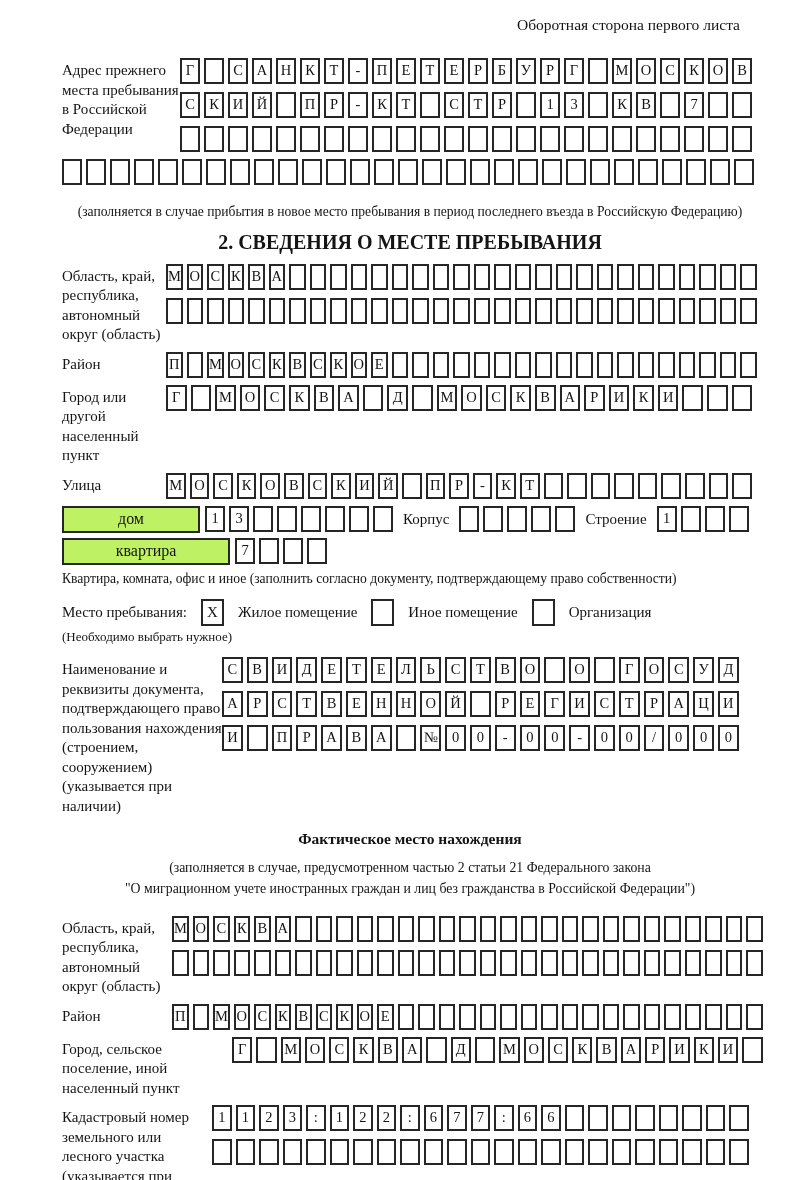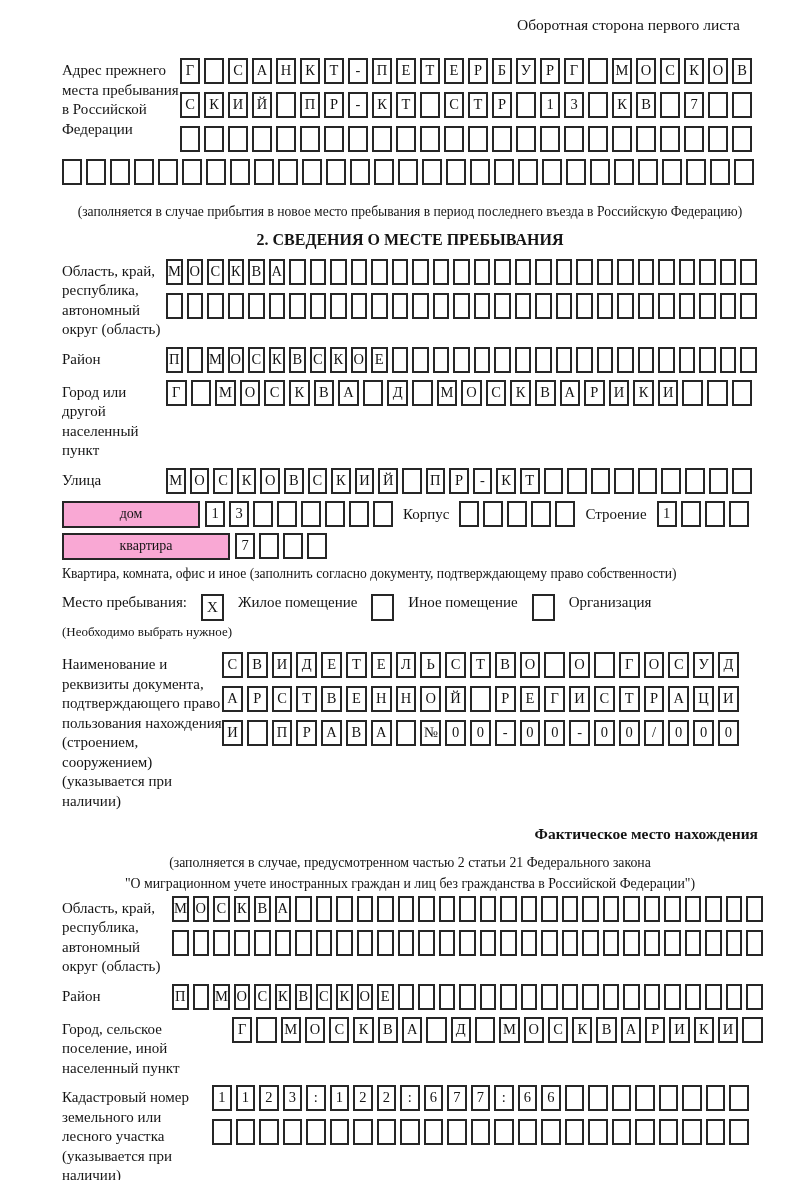--- a/index.html
+++ b/index.html
@@ -16,32 +16,32 @@
   .pA .cell{width:20px}
   .p29 .cell{width:16.5px}
   .p24 .cell{width:20.6px}
   .p25 .cell{width:19.6px}
   .p21 .cell{width:20.8px}
   .p22 .cell{width:20.3px}
   .p23 .cell{width:19.5px}
   .fullrow{margin:1px 0 4px 0}
   .note{font-size:13.6px;text-align:center;margin:18px 0 10px;line-height:1.3}
   .note-left{font-size:13.6px;text-align:left;margin:0 0 9px;line-height:1.3}
-  .h2{font-weight:bold;text-align:center;font-size:16px;margin:6px 0 10px}
-  .h3{font-weight:bold;text-align:right;font-size:15.5px;margin:14px 0 10px}
+  .h2{font-weight:bold;text-align:center;font-size:20px;margin:6px 0 10px}
+  .h3{font-weight:bold;text-align:center;font-size:15.5px;margin:14px 0 10px}
   .houserow{display:flex;align-items:center;gap:5px;margin-bottom:5px}
-  .bigbox{border:2px solid #262626;height:27px;display:flex;align-items:center;justify-content:center;font-size:14px;background:#f9a8d4}
+  .bigbox{border:2px solid #262626;height:27px;display:flex;align-items:center;justify-content:center;font-size:16px;background:#bef264}
   .bb-house{width:138px}
   .bb-apt{width:168px}
   .inlinelbl{font-size:15px;padding:0 5px;white-space:nowrap}
-  .stayrow{display:flex;align-items:flex-start;gap:14px;margin:12px 0 3px}
+  .stayrow{display:flex;align-items:center;gap:14px;margin:12px 0 3px}
   .staylbl{font-size:15px;white-space:nowrap}
   .checkbox{width:23px;height:27px;border:2px solid #262626;text-align:center;font-size:15px;line-height:23px;background:#fff}
   .staynote{font-size:13px;text-align:left;width:540px;margin:0 0 12px}
-  .centernotes{font-size:13.8px;text-align:center;line-height:1.5;margin-bottom:1px}
+  .centernotes{font-size:13.8px;text-align:center;line-height:1.5;margin-bottom:16px}
 </style>
 </head>
 <body>
 
 <div class="page">
 
   <div class="hdr">Оборотная сторона первого листа</div>
 
   <div class="field">
     <div class="flabel w118">Адрес прежнего места пребывания в Российской Федерации</div>

